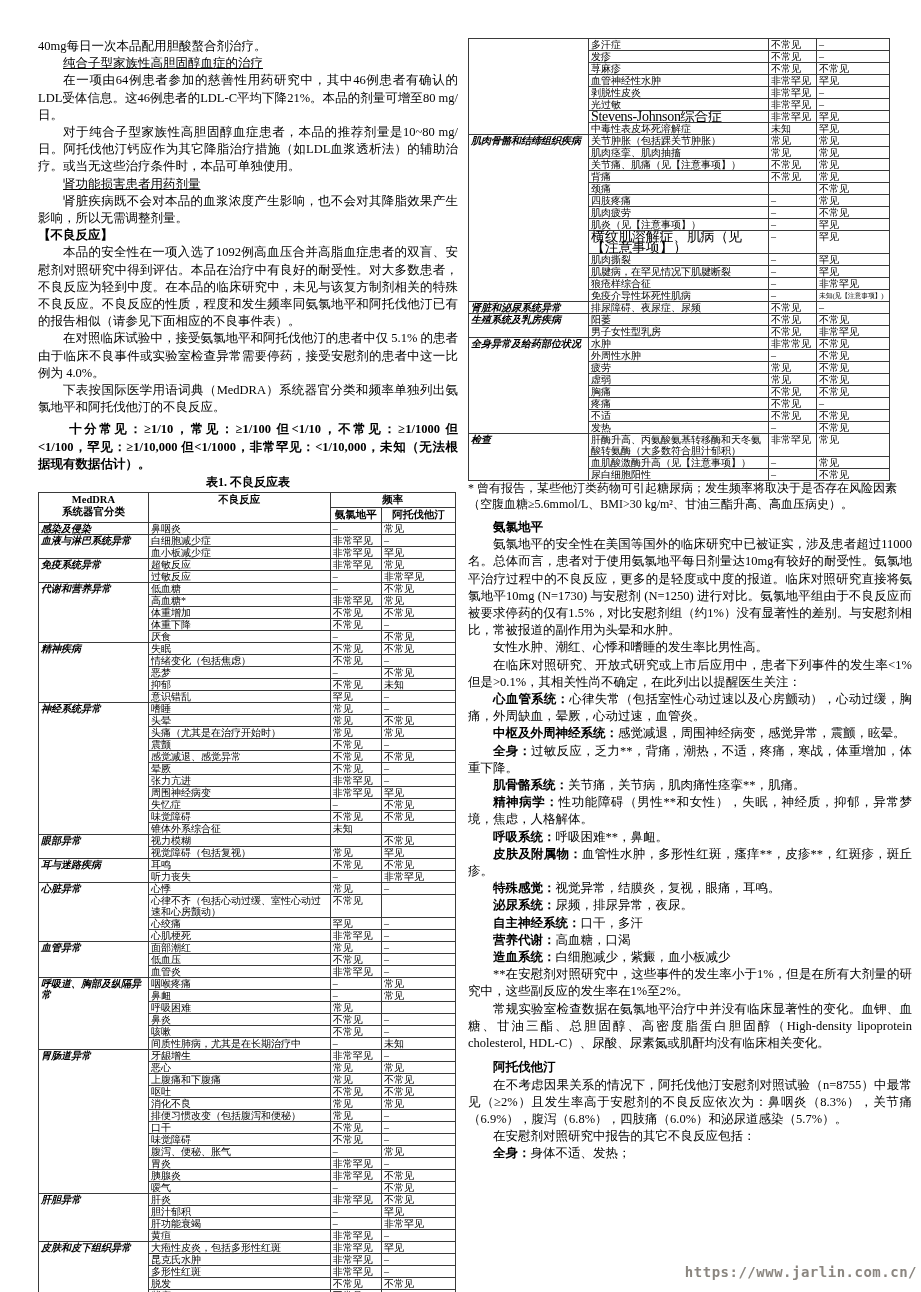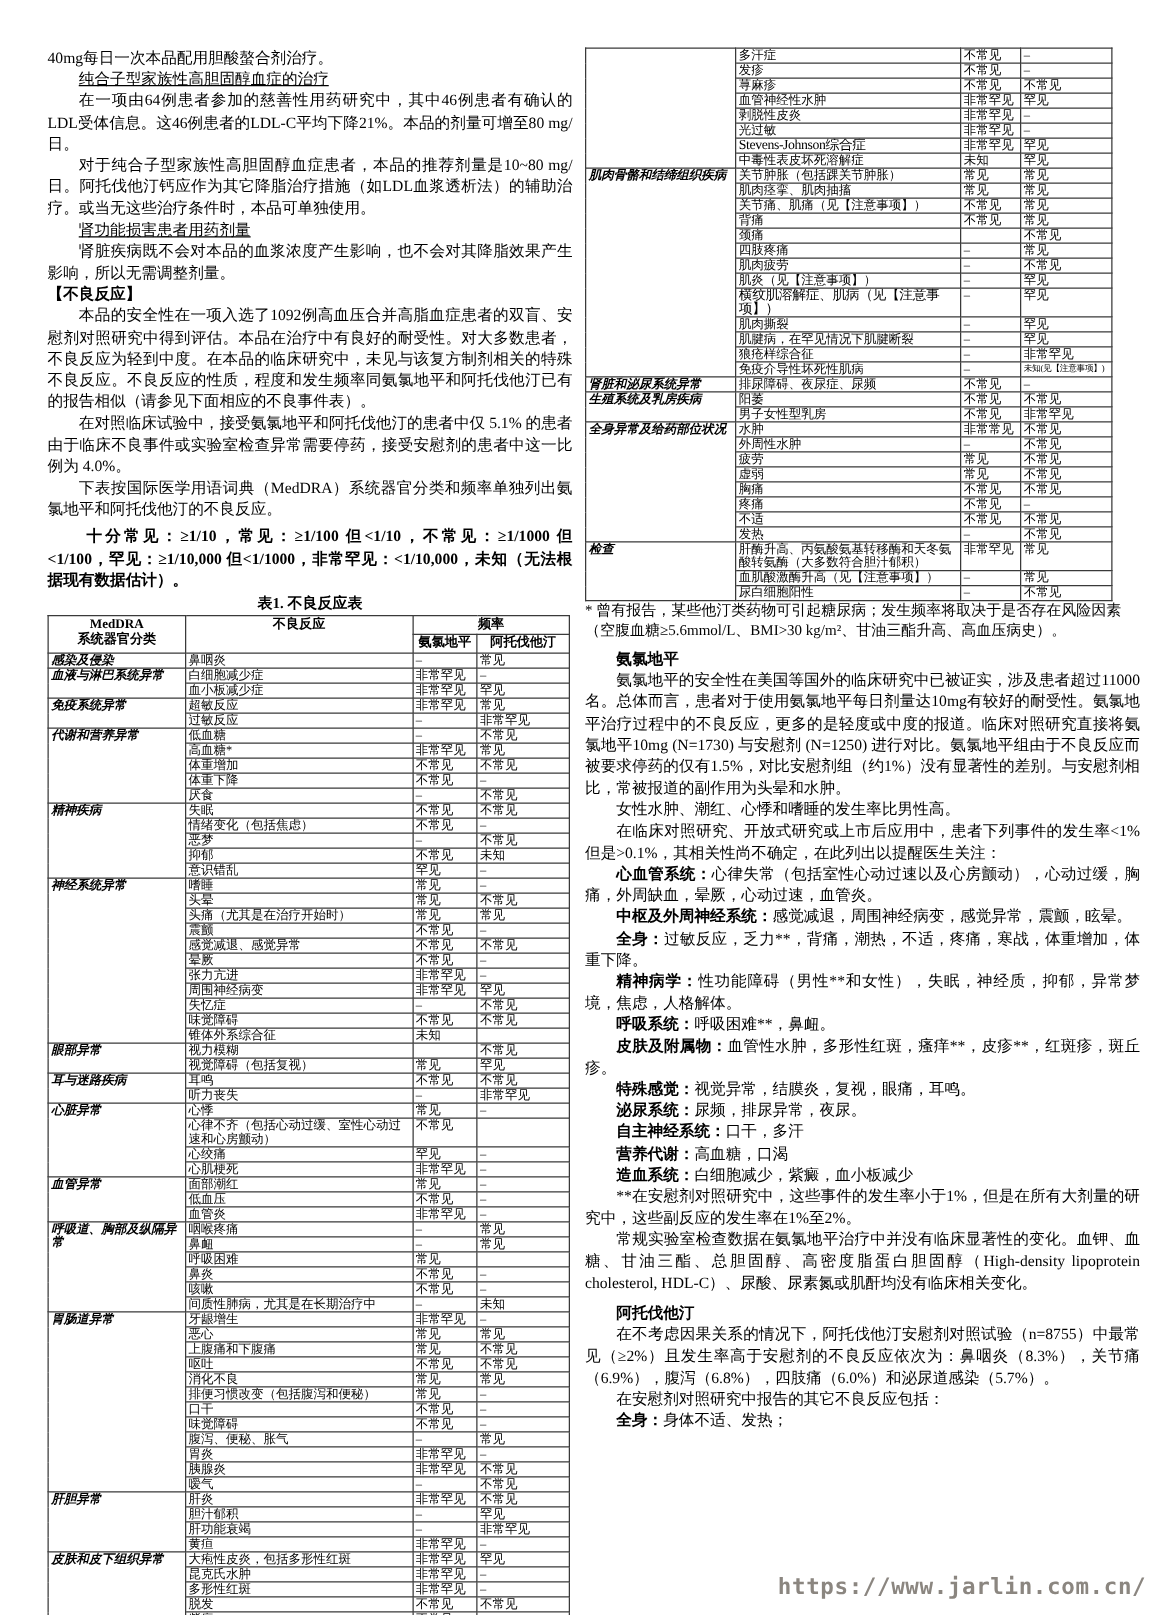--- a/index.html
+++ b/index.html
@@ -19,26 +19,26 @@
   .gap{margin-top:7px;}
   .legend{margin-top:5px;text-indent:2.5em;font-weight:bold;}
   .tbl-title{text-align:center;font-weight:bold;font-size:12px;margin:1px 0 1px 0;}
   .fnote{font-size:12px;line-height:15.5px;text-align:left;}
   table{border-collapse:collapse;table-layout:fixed;font-size:10px;line-height:11px;text-align:left;}
   #tbl-left{width:418px;}
   #tbl-right{width:421px;}
   td,th{border:1px solid #3a3a3a;padding:0 2px;vertical-align:top;overflow:hidden;}
   th{font-weight:bold;text-align:center;font-size:10.5px;line-height:12px;padding:1px 2px;}
   td.cat{font-weight:bold;font-style:italic;}
-  td.tight{font-size:11px;letter-spacing:-0.3px;}
+  td.tight{font-size:14px;letter-spacing:-0.3px;}
   td.small{font-size:6.9px;letter-spacing:-0.2px;line-height:11px;}
   .watermark{
     position:absolute;right:4px;bottom:12px;
     font-family:"DejaVu Sans Mono","Liberation Mono",monospace;
-    font-weight:bold;font-size:18px;letter-spacing:0.5px;color:#8b8680;
+    font-weight:bold;font-size:14px;letter-spacing:0.5px;color:#8b8680;
   }
   .syslist .para b{font-weight:bold;}
 </style>
 </head>
 <body>
 
 <div class="page">
 
   <div class="col left">
     <p class="line">40mg每日一次本品配用胆酸螯合剂治疗。</p>
@@ -606,20 +606,21 @@
     <p class="fnote">（空腹血糖≥5.6mmol/L、BMI&gt;30 kg/m²、甘油三酯升高、高血压病史）。</p>
 
     <p class="bhead ind gap">氨氯地平</p>
     <p class="para">氨氯地平的安全性在美国等国外的临床研究中已被证实，涉及患者超过11000名。总体而言，患者对于使用氨氯地平每日剂量达10mg有较好的耐受性。氨氯地平治疗过程中的不良反应，更多的是轻度或中度的报道。临床对照研究直接将氨氯地平10mg (N=1730) 与安慰剂 (N=1250) 进行对比。氨氯地平组由于不良反应而被要求停药的仅有1.5%，对比安慰剂组（约1%）没有显著性的差别。与安慰剂相比，常被报道的副作用为头晕和水肿。</p>
     <p class="para">女性水肿、潮红、心悸和嗜睡的发生率比男性高。</p>
     <p class="para">在临床对照研究、开放式研究或上市后应用中，患者下列事件的发生率&lt;1%但是&gt;0.1%，其相关性尚不确定，在此列出以提醒医生关注：</p>
     <div class="syslist" id="aml-systems">
         <p class="para"><b>心血管系统：</b><span>心律失常（包括室性心动过速以及心房颤动），心动过缓，胸痛，外周缺血，晕厥，心动过速，血管炎。</span></p>
         <p class="para"><b>中枢及外周神经系统：</b><span>感觉减退，周围神经病变，感觉异常，震颤，眩晕。</span></p>
         <p class="para"><b>全身：</b><span>过敏反应，乏力**，背痛，潮热，不适，疼痛，寒战，体重增加，体重下降。</span></p>
+        <p class="para"><b>肌骨骼系统：</b><span>关节痛，关节病，肌肉痛性痉挛**，肌痛。</span></p>
         <p class="para"><b>精神病学：</b><span>性功能障碍（男性**和女性），失眠，神经质，抑郁，异常梦境，焦虑，人格解体。</span></p>
         <p class="para"><b>呼吸系统：</b><span>呼吸困难**，鼻衄。</span></p>
         <p class="para"><b>皮肤及附属物：</b><span>血管性水肿，多形性红斑，瘙痒**，皮疹**，红斑疹，斑丘疹。</span></p>
         <p class="para"><b>特殊感觉：</b><span>视觉异常，结膜炎，复视，眼痛，耳鸣。</span></p>
         <p class="para"><b>泌尿系统：</b><span>尿频，排尿异常，夜尿。</span></p>
         <p class="para"><b>自主神经系统：</b><span>口干，多汗</span></p>
         <p class="para"><b>营养代谢：</b><span>高血糖，口渴</span></p>
         <p class="para"><b>造血系统：</b><span>白细胞减少，紫癜，血小板减少</span></p>
       </div>
     <p class="para">**在安慰剂对照研究中，这些事件的发生率小于1%，但是在所有大剂量的研究中，这些副反应的发生率在1%至2%。</p>

